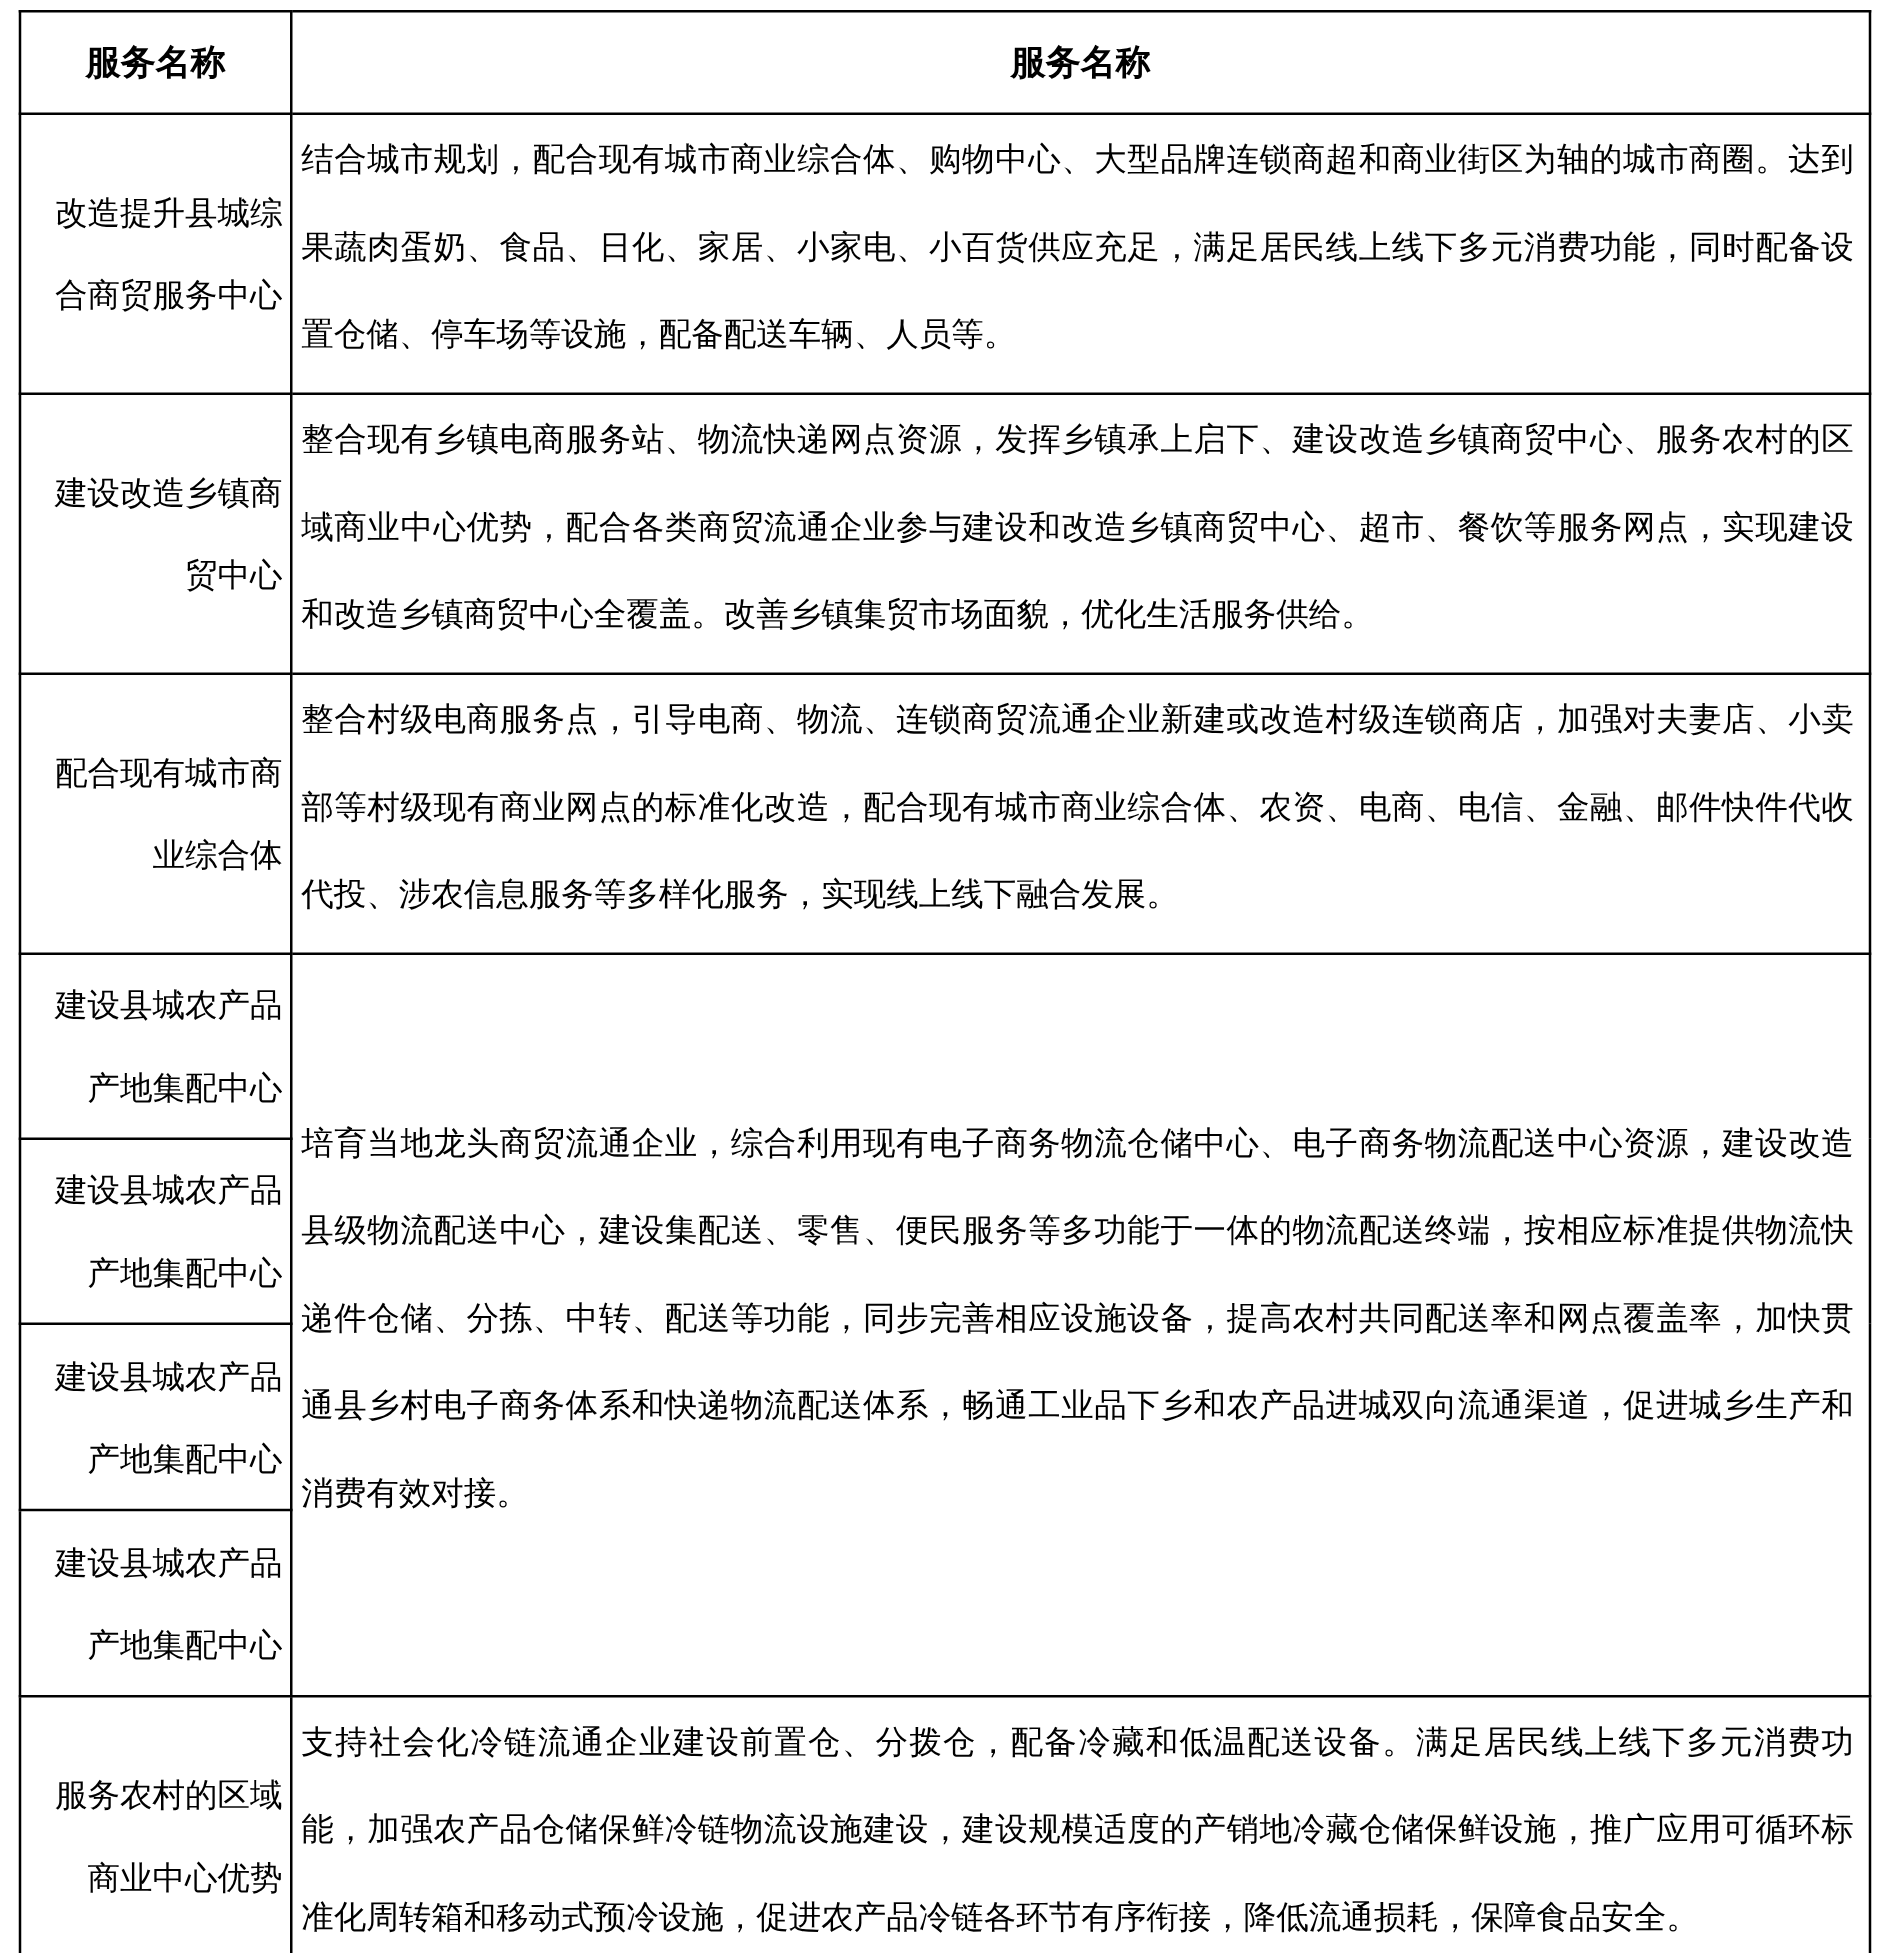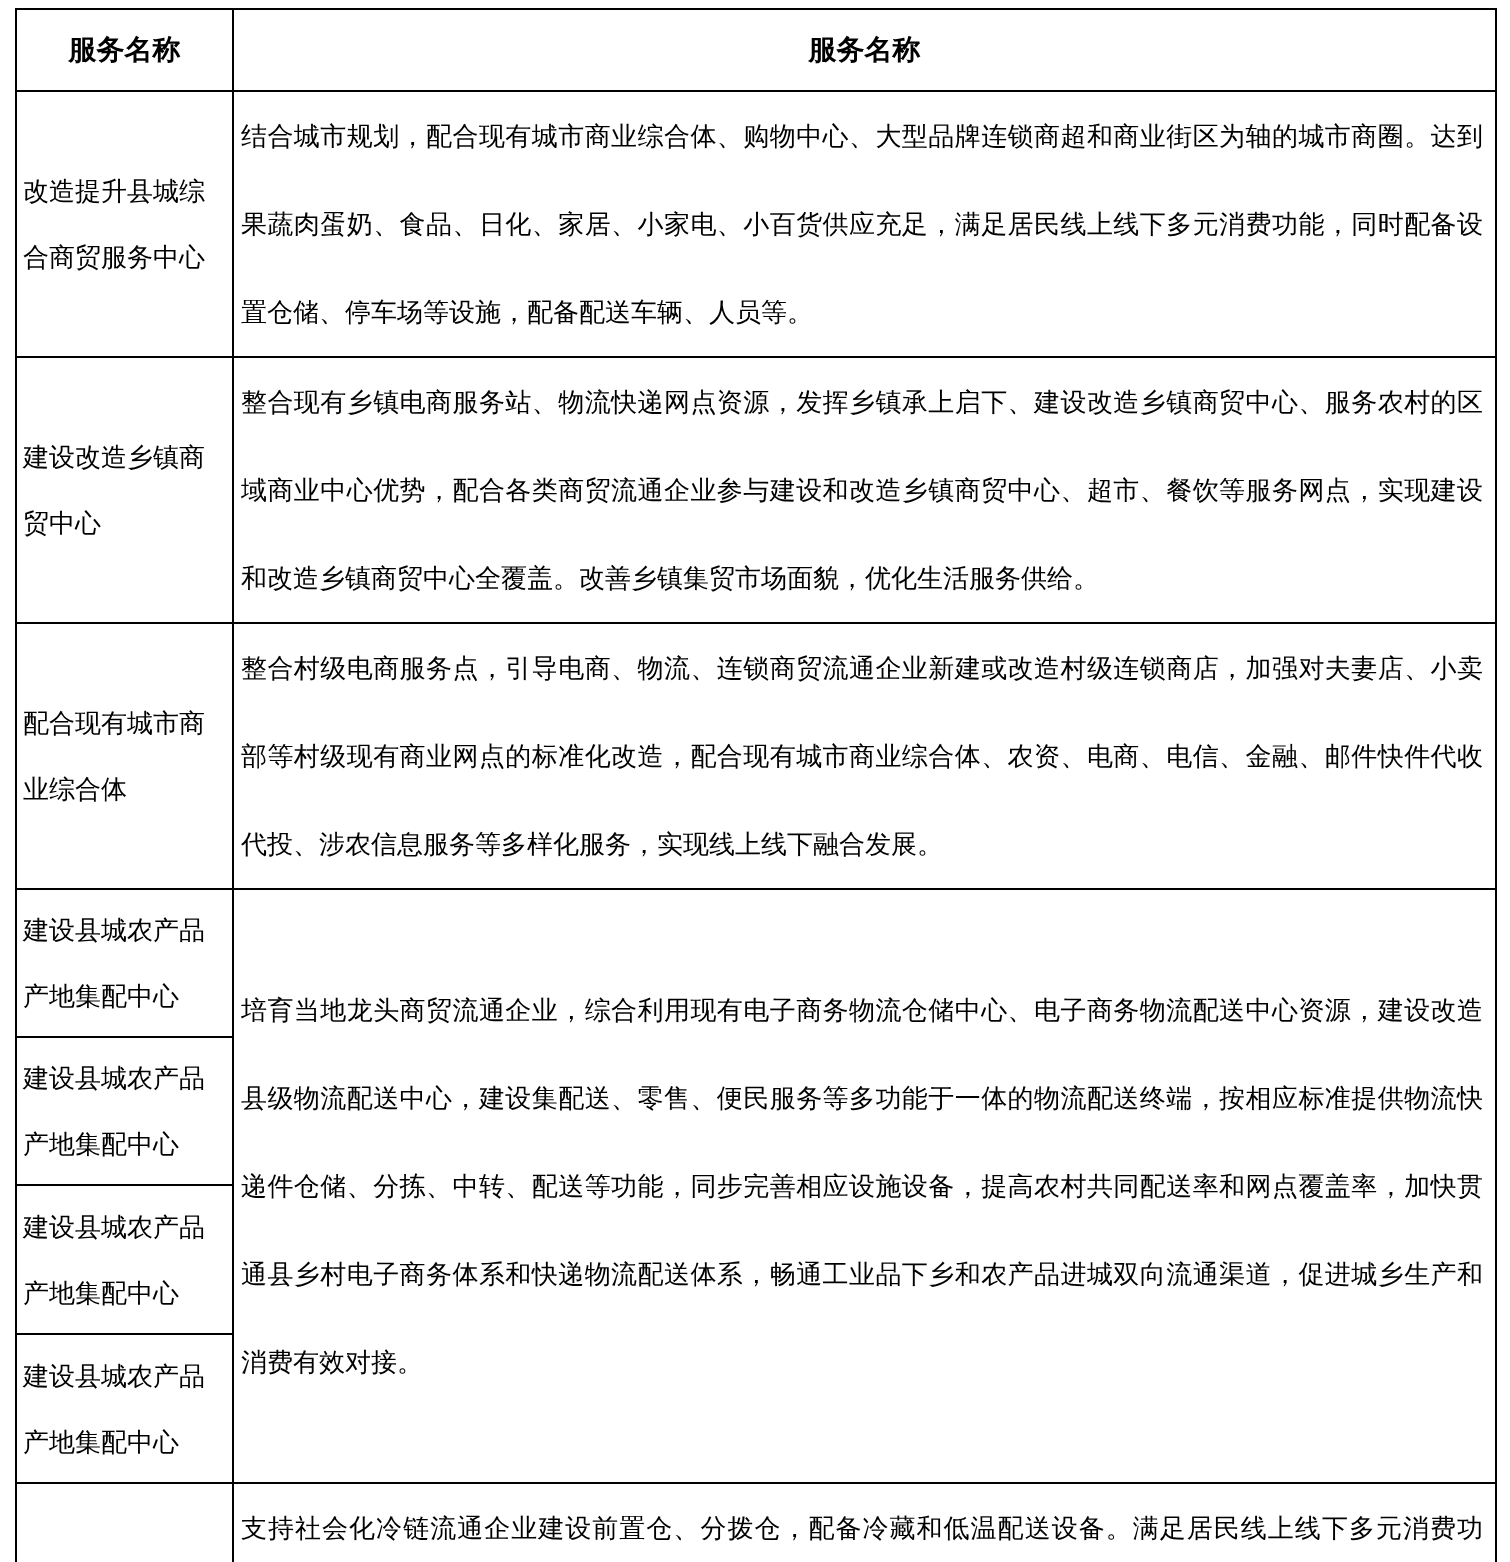--- a/index.html
+++ b/index.html
@@ -33,32 +33,32 @@
   th.header-cell {
     font-size: 28px;
     font-weight: bold;
     text-align: center;
     vertical-align: middle;
     line-height: 34px;
     padding: 0 4px;
   }
   td.name-cell {
     font-size: 26px;
-    text-align: left;
+    text-align: right;
     vertical-align: middle;
     line-height: 66px;
     padding: 0 6px;
   }
   td.content-cell {
     font-size: 26px;
     text-align: justify;
     text-justify: inter-character;
     vertical-align: middle;
-    line-height: 88px;
-    padding: 0 12px 0 7px;
+    line-height: 70px;
+    padding: 0 12px 12px 7px;
   }
   tr.h-header { height: 82px; }
   tr.h-r1 { height: 215px; }
   tr.h-r2 { height: 223px; }
   tr.h-r3 { height: 212px; }
   tr.h-r4 { height: 148px; }
   tr.h-r5 { height: 148px; }
   tr.h-r6 { height: 149px; }
   tr.h-r7 { height: 149px; }
   tr.h-r8 { height: 215px; }

